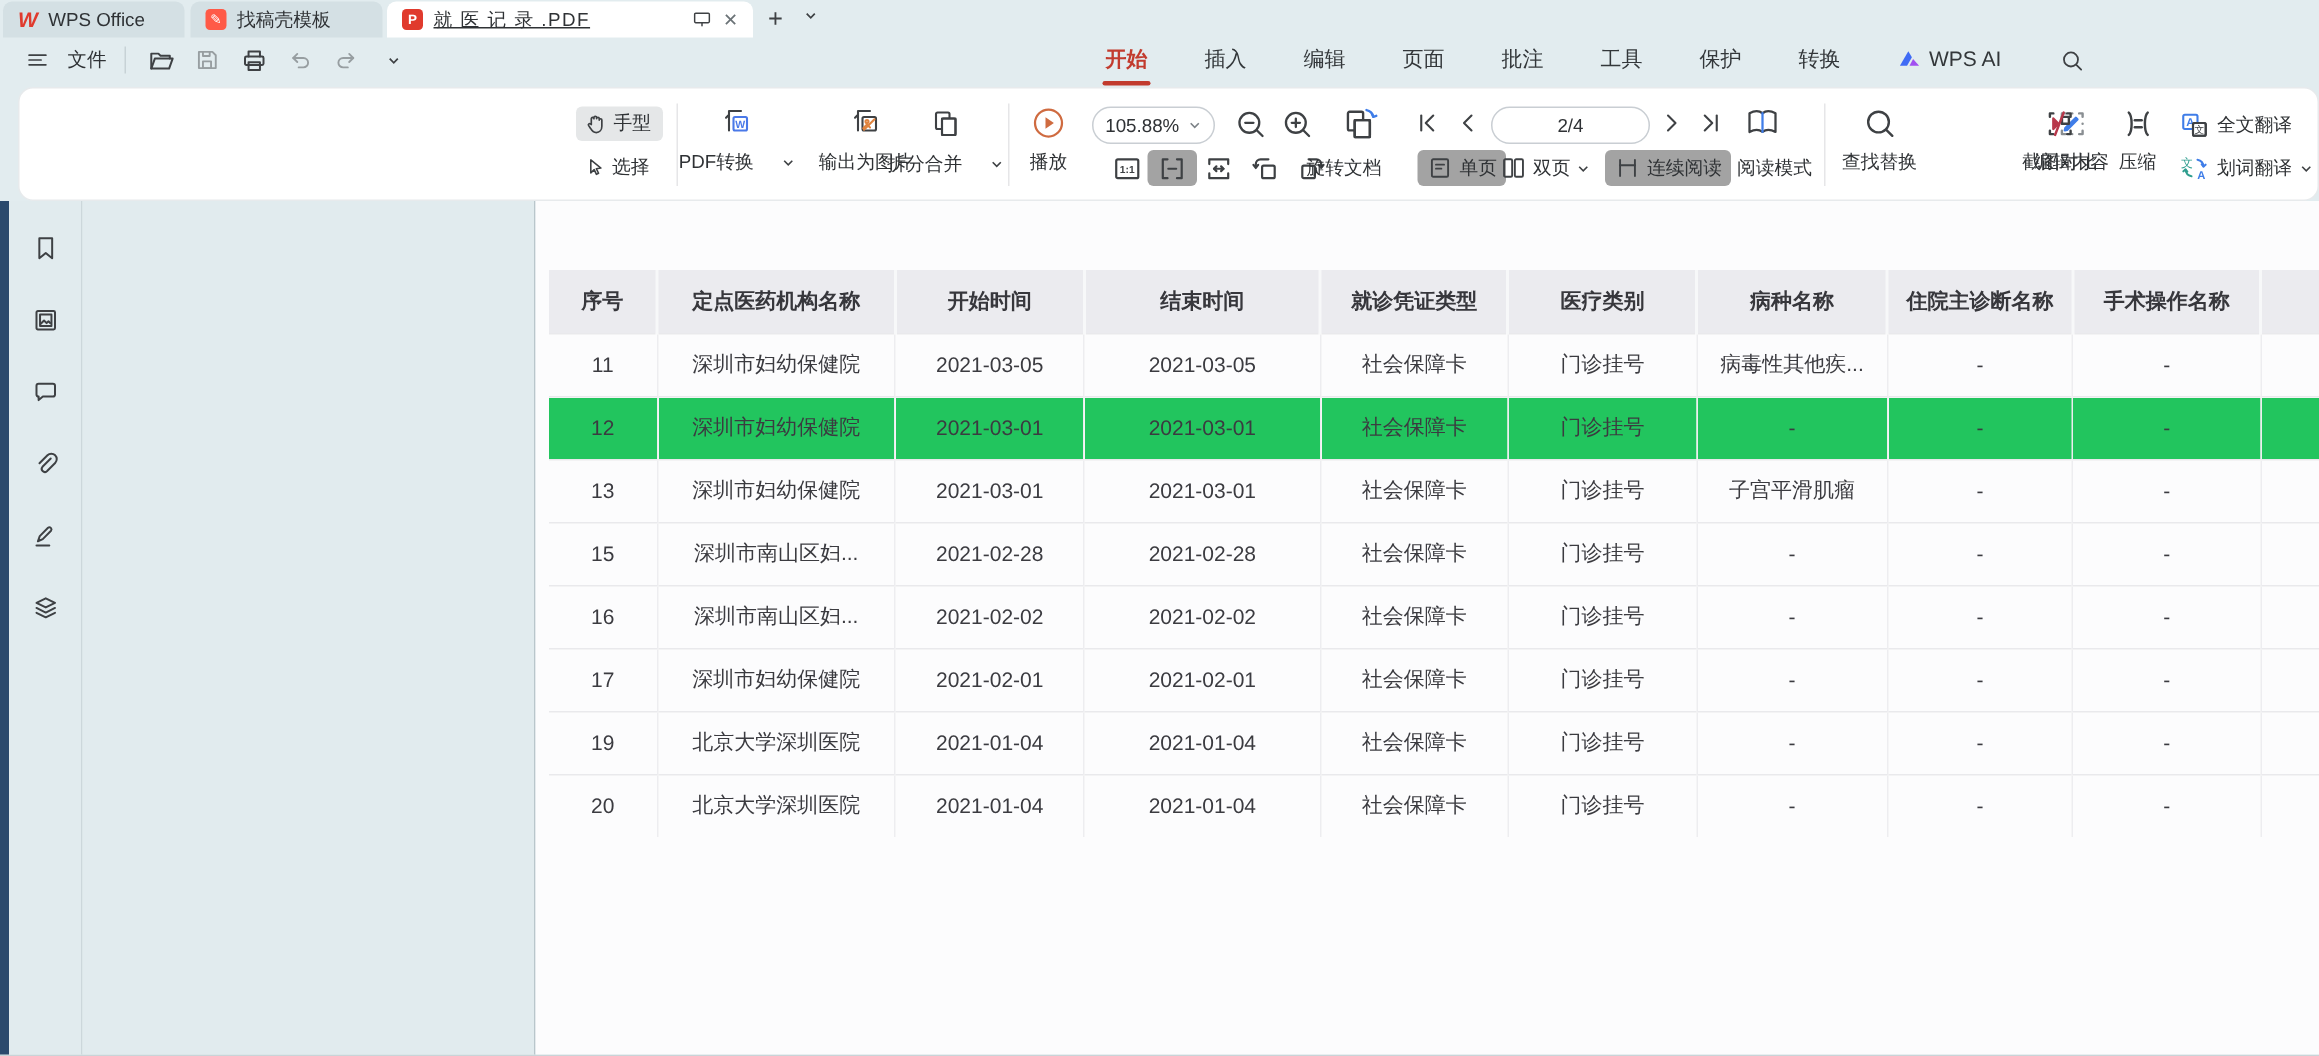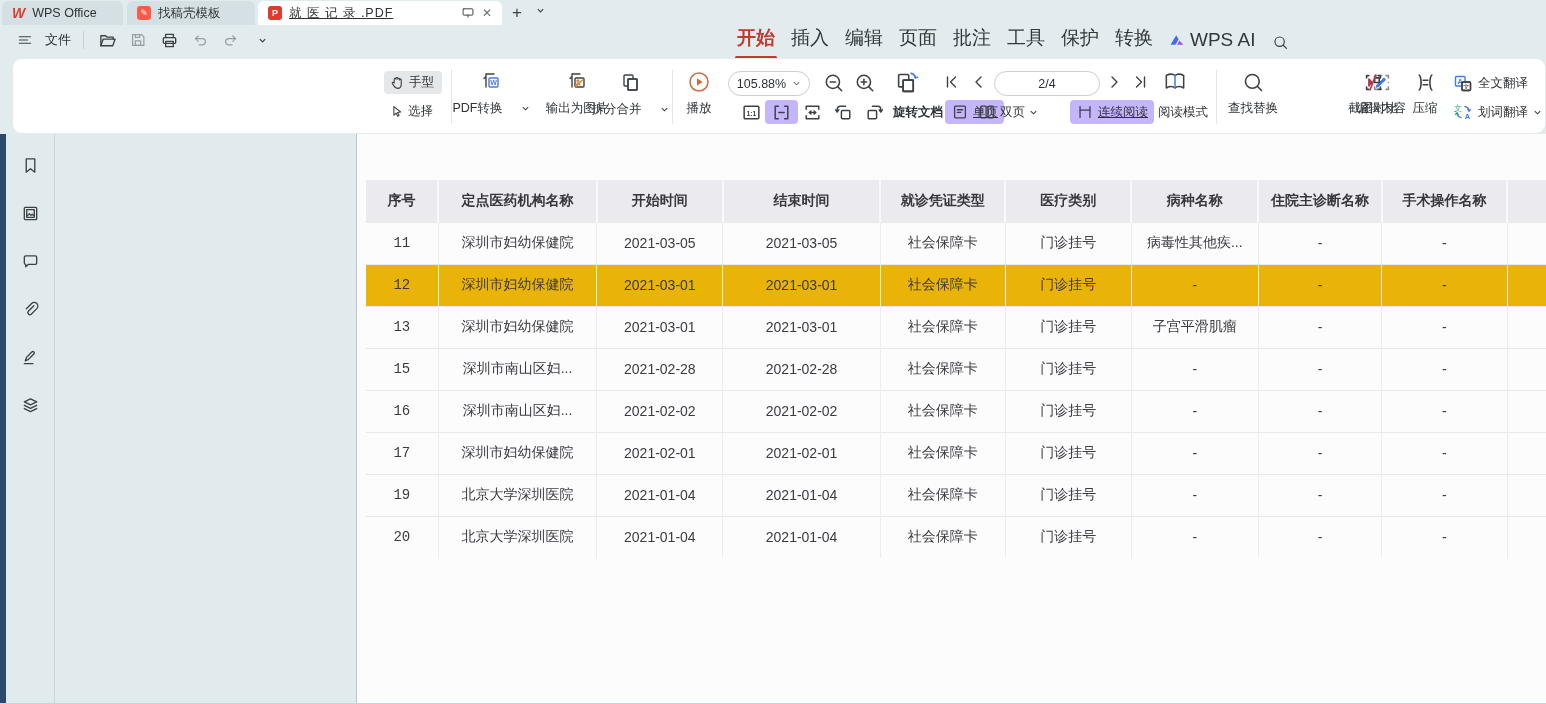--- a/index.html
+++ b/index.html
@@ -17,56 +17,56 @@
   .sq-ic { width:14px; height:14px; border-radius:3px; display:flex; align-items:center; justify-content:center; color:#fff; font-size:9px; font-weight:bold; }
   .tab-close,.tab-present { color:#6b7377; font-size:12px; display:flex; align-items:center;}
   .tabbar-plus { position:absolute; left:512px; top:3px; font-size:17px; color:#3e4144; }
   .tabbar-chev { position:absolute; left:536px; top:6px; }
 
   
   .menubar { position:absolute; left:0; top:25px; width:1546px; height:32px; }
   .file-group { position:absolute; left:14px; top:4px; display:flex; align-items:center; gap:9px; font-size:13px; }
   .mb-ic { display:flex; align-items:center; justify-content:center; width:22px; height:22px; }
   .mb-sep { width:1px; height:18px; background:#c7d2d6; margin:0 3px; }
-  .ribbon { position:absolute; left:735px; top:4px; display:flex; align-items:flex-end; gap:12px; font-size:19px; height:24px;}
+  .ribbon { position:absolute; left:735px; top:4px; display:flex; align-items:flex-start; gap:34px; font-size:14px; height:24px;}
   .ribbon .rtab { color:#33373a; padding:2px 2px; position:relative; }
   .ribbon .rtab.active { color:#c23b2e; font-weight:bold; }
   .ribbon .rtab.active::after { content:""; position:absolute; left:0; right:0; bottom:-6px; height:3px; background:#c23b2e; border-radius:2px;}
   .wpsai { display:flex; align-items:center; gap:5px; }
 
   
   .toolcard { position:absolute; left:12px; top:58px; width:1534px; height:76px; background:#ffffff; border:1px solid #e7eaec; border-radius:10px; }
   .tdiv { position:absolute; top:10px; width:1px; height:55px; background:#e6e6e8; }
   .toolbtn-sm { position:absolute; left:371px; width:58px; height:23px; display:flex; align-items:center; gap:4px; padding:0 5px; border-radius:4px; font-size:12.5px; }
   .toolbtn-sm.sel { background:#e5e7e8; }
   .stack { position:absolute; text-align:center; font-size:12.5px; color:#2f3235; }
   .stack .ic { height:30px; display:flex; align-items:flex-end; justify-content:center; padding-bottom:3px; }
   .stack .lb { margin-top:3px; white-space:nowrap; display:flex; align-items:center; justify-content:center; gap:18px;}
   .zoombox { position:absolute; left:715px; top:12px; width:82px; height:25px; border:1px solid #c9ced3; border-radius:13px; display:flex; align-items:center; justify-content:center; gap:6px; font-size:12.5px; }
   .flat { position:absolute; display:flex; align-items:center; justify-content:center; }
   .pagebox { position:absolute; left:981px; top:12px; width:106px; height:25px; border:1px solid #c9ced3; border-radius:13px; display:flex; align-items:center; justify-content:center; font-size:12.5px; }
   .modebtn { position:absolute; top:41px; height:24px; display:flex; align-items:center; gap:4px; padding:0 6px; font-size:12.5px; border-radius:4px; white-space:nowrap;}
-  .modebtn.sel { background:#c4b5fd;text-decoration:underline; }
+  .modebtn.sel { background:#a3a3a3; }
   .rowbtn { position:absolute; top:12px; height:24px; display:flex; align-items:center; gap:5px; font-size:12.5px; white-space:nowrap; }
 
   
   .workarea { position:absolute; left:0; top:134px; width:1546px; height:570px; display:flex; }
   .navstrip { width:6px; background:#2b4a6d; }
   .iconbar { width:49px; background:#e1ebee; border-right:1px solid #ccd7db; display:flex; flex-direction:column; align-items:center; padding-top:20px; gap:26px; }
   .iconbar .sbi { width:22px; height:22px; display:flex; align-items:center; justify-content:center; }
   .panel { width:302px; background:#e1ebee; border-right:1px solid #b9c6cb; }
   .page { flex:1; background:#fcfcfd; position:relative; overflow:hidden; }
 
   
   table.doc { position:absolute; left:9px; top:46px; border-collapse:collapse; table-layout:fixed; font-size:14px; color:#3b3b40; }
   table.doc th { background:#ebebef; font-weight:bold; height:42px; border-left:2px solid #f7f8f9; font-size:14px; color:#37373c; }
   table.doc th:first-child { border-left:none; }
   table.doc td { height:42px; text-align:center; border-top:1px solid #e9e9ec; border-left:1px solid #ededf0; white-space:nowrap; overflow:hidden; }
-  table.doc td:first-child { border-left:none;font-family:Liberation Mono, monospace; }
-  table.doc tr.hl td { background:#eab308; }
+  table.doc td:first-child { border-left:none; }
+  table.doc tr.hl td { background:#22c55e; }
 
   .chev-s { width:9px; height:9px; }
 </style>
 </head>
 <body>
 
 <div class="tabbar">
   <div class="tab inactive" style="left:2px; width:121px;">
     <span class="wps-logo">W</span>
     <span>WPS Office</span>
@@ -299,21 +299,21 @@
         <polyline points="2.5,7.5 4,9.5 5.5,7.5"></polyline>
       </svg>
   </div>
   <div class="modebtn" style="left:845px;">
     <svg width="21" height="21" viewBox="0 0 20 20" class="ico">
         <rect x="4" y="8" width="8" height="8" rx="1"></rect>
         <path d="M8 4 h5 a3 3 0 0 1 3 3 v2"></path>
         <polyline points="14.5,7.5 16,9.5 17.5,7.5"></polyline>
       </svg>
   </div>
-  <div class="modebtn" style="left:874px;font-weight:bold;">
+  <div class="modebtn" style="left:852px;">
     <span>旋转文档</span>
   </div>
 
   <div class="flat" style="left:929px; top:13px;">
     <svg width="20" height="20" viewBox="0 0 20 20" class="ico">
         <line x1="5.5" y1="5" x2="5.5" y2="15"></line>
         <polyline points="13.5,5 8.5,10 13.5,15"></polyline>
       </svg>
   </div>
   <div class="flat" style="left:956px; top:13px;">
@@ -343,21 +343,21 @@
   </div>
 
   <div class="modebtn sel" style="left:932px;">
     <svg width="18" height="18" viewBox="0 0 20 20" class="ico">
         <rect x="4" y="3.5" width="12" height="13" rx="1"></rect>
         <line x1="7" y1="7.5" x2="13" y2="7.5"></line>
         <line x1="7" y1="10.5" x2="11" y2="10.5"></line>
       </svg>
     <span>单页</span>
   </div>
-  <div class="modebtn" style="left:959px;justify-content:center;">
+  <div class="modebtn" style="left:981px;justify-content:center;">
     <svg width="18" height="18" viewBox="0 0 20 20" class="ico">
         <rect x="3" y="3.5" width="6" height="13" rx="1"></rect>
         <rect x="11" y="3.5" width="6" height="13" rx="1"></rect>
       </svg>
     <span>双页</span>
     <svg class="chev-s" viewBox="0 0 10 10">
         <polyline points="2,3.5 5,6.5 8,3.5" fill="none" stroke="#3e4144" stroke-width="1.2"></polyline>
       </svg>
   </div>
   <div class="modebtn sel" style="left:1057px;">

